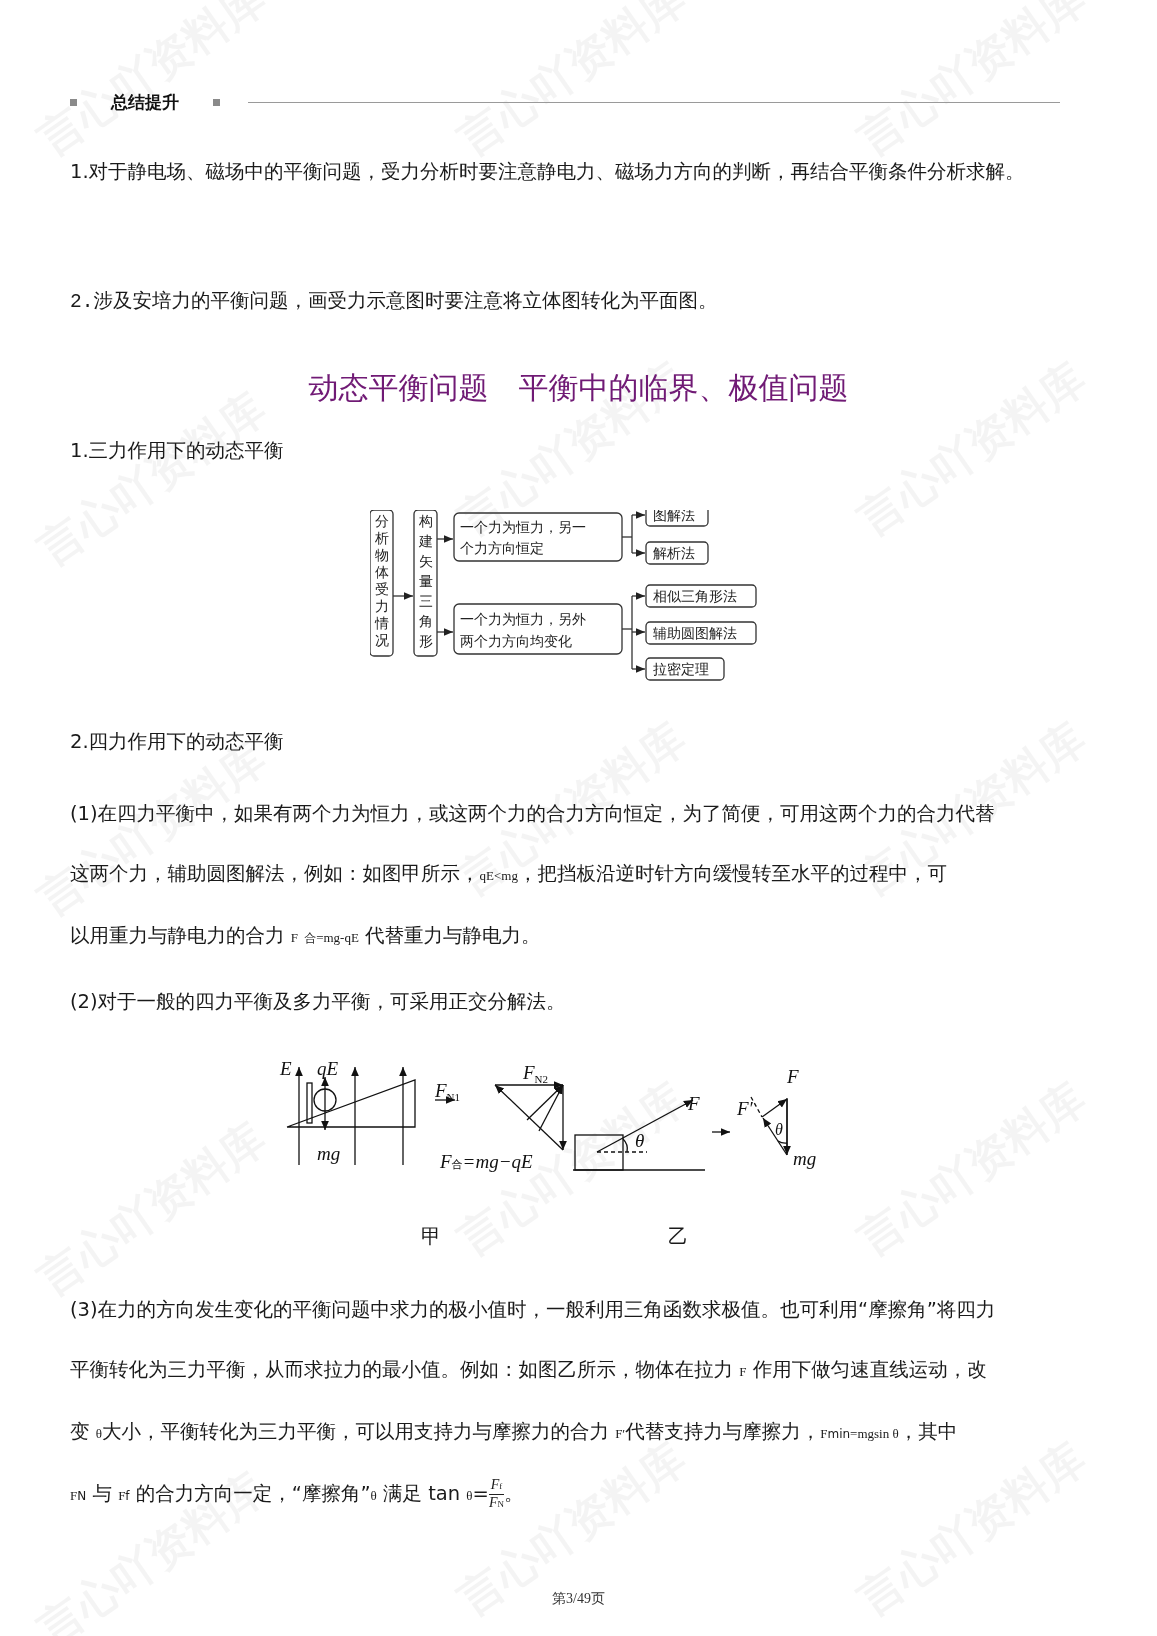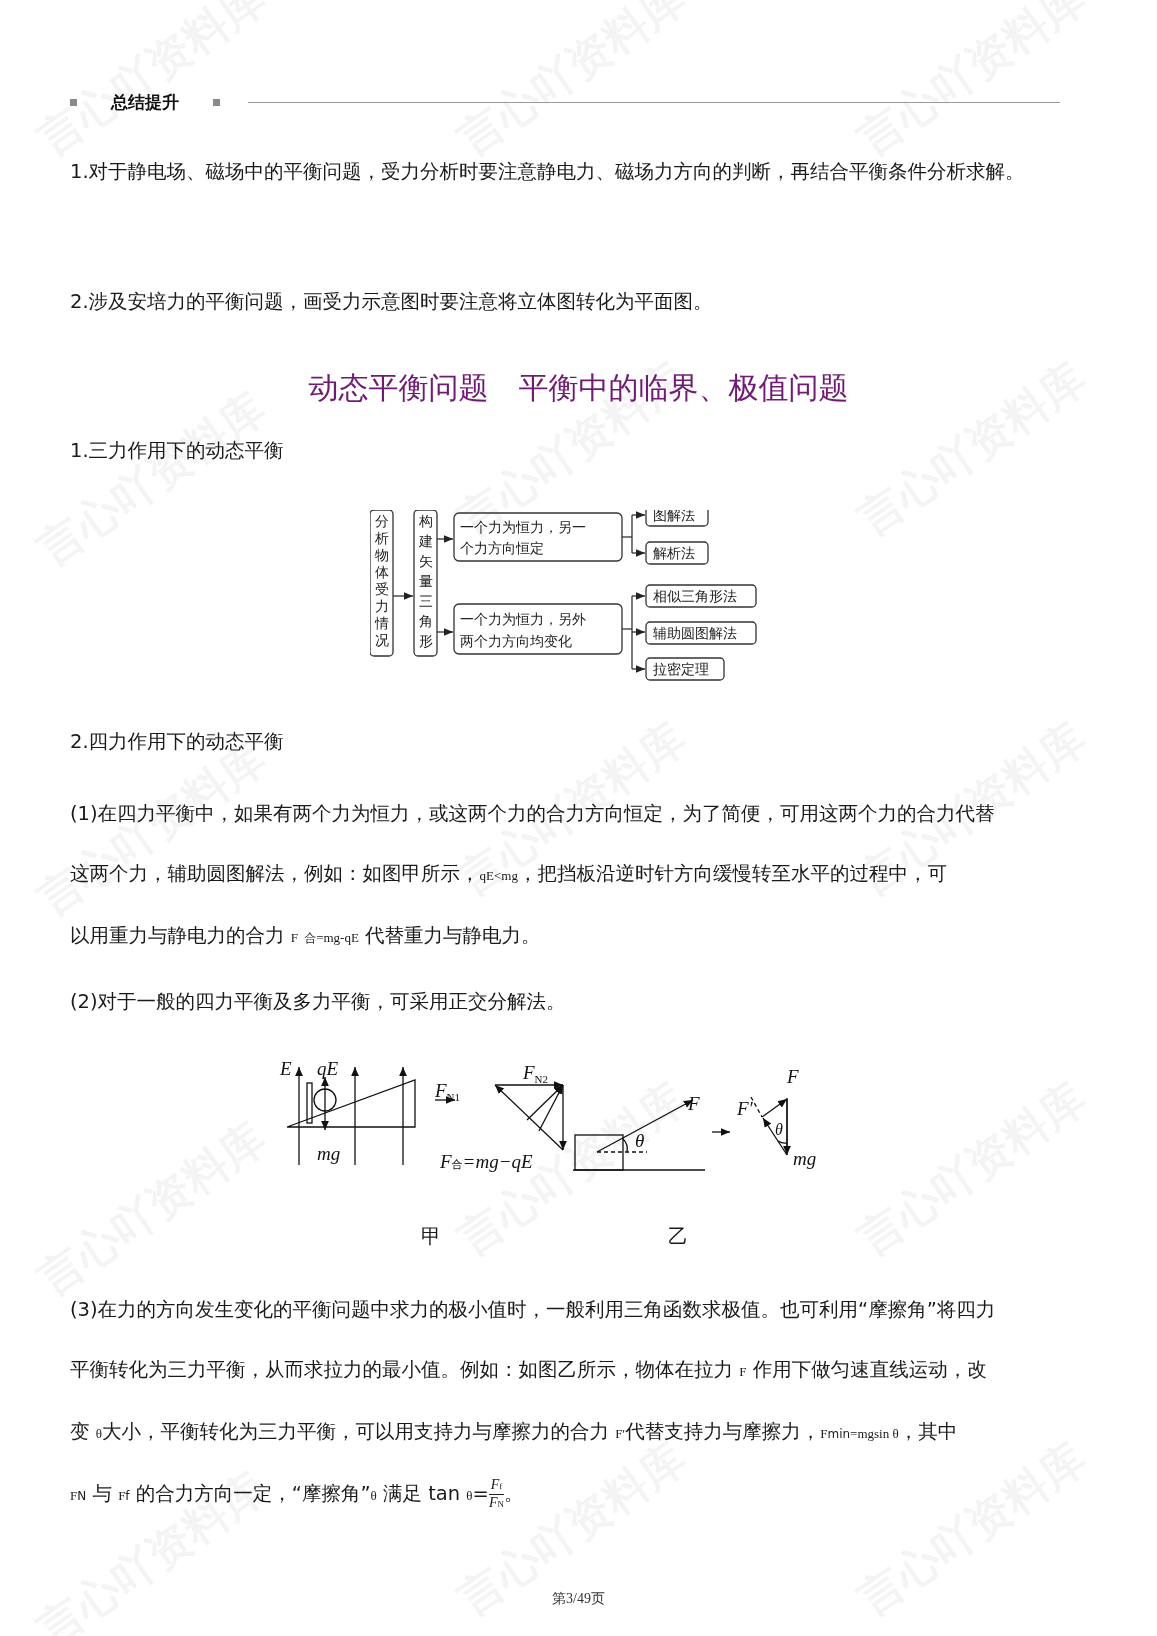--- a/index.html
+++ b/index.html
@@ -41,21 +41,21 @@
 <div class="watermark" style="left:840px;top:1500px;">言心吖资料库</div>
 
 <div class="section-header">
   <span class="sq"></span>
   <span class="title">总结提升</span>
   <span class="sq"></span>
   <span class="rule"></span>
 </div>
 
 <div class="para" style="top:142px;">1.对于静电场、磁场中的平衡问题，受力分析时要注意静电力、磁场力方向的判断，再结合平衡条件分析求解。</div>
-<div class="para" style="top:272px;">2.涉及安培力的平衡问题，画受力示意图时要注意将立体图转化为平面图。</div>
+<div class="para" style="top:272px;font-family:Liberation Mono, monospace;">2.涉及安培力的平衡问题，画受力示意图时要注意将立体图转化为平面图。</div>
 
 <div class="heading">动态平衡问题　平衡中的临界、极值问题</div>
 
 <div class="sub-heading" style="top:437px;">1.三力作用下的动态平衡</div>
 
 <svg class="fc" style="position:absolute;left:370px;top:510px;" width="420" height="190" viewBox="0 0 420 190">
   <defs>
     <marker id="ah" markerWidth="8" markerHeight="8" refX="7" refY="4" orient="auto">
       <path d="M0,1 L7,4 L0,7 z" fill="#222"></path>
     </marker>

